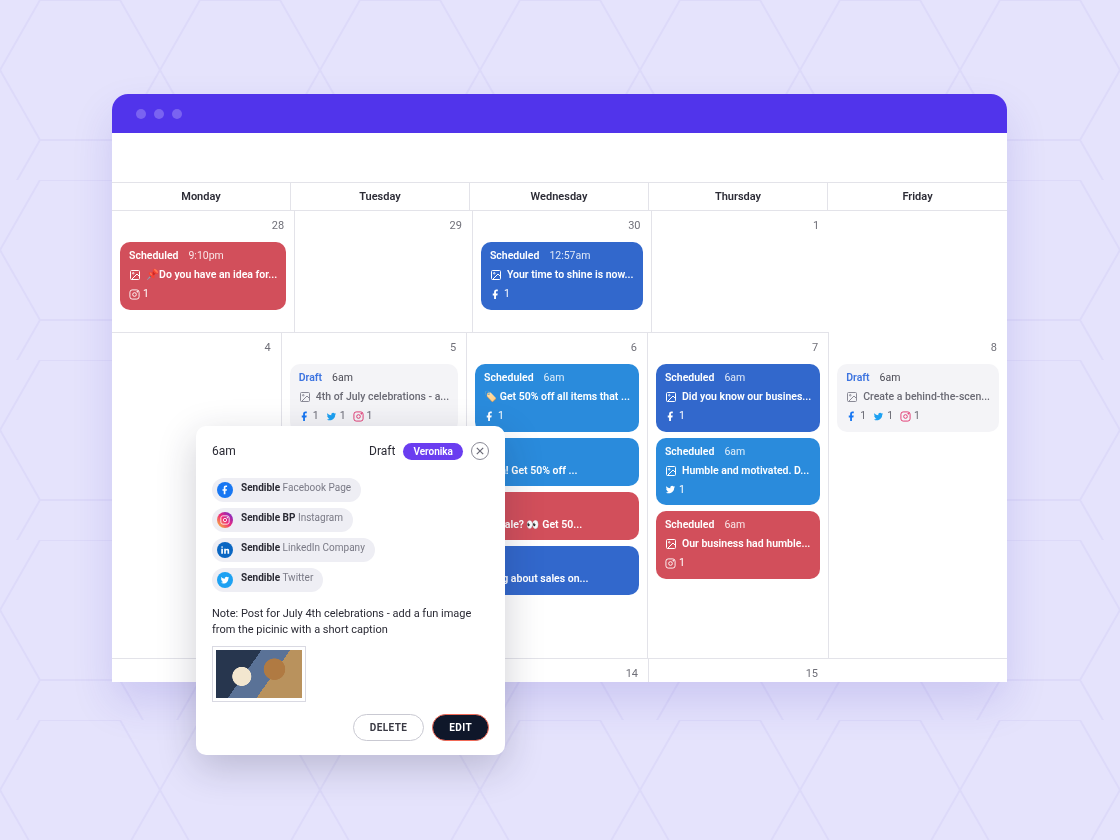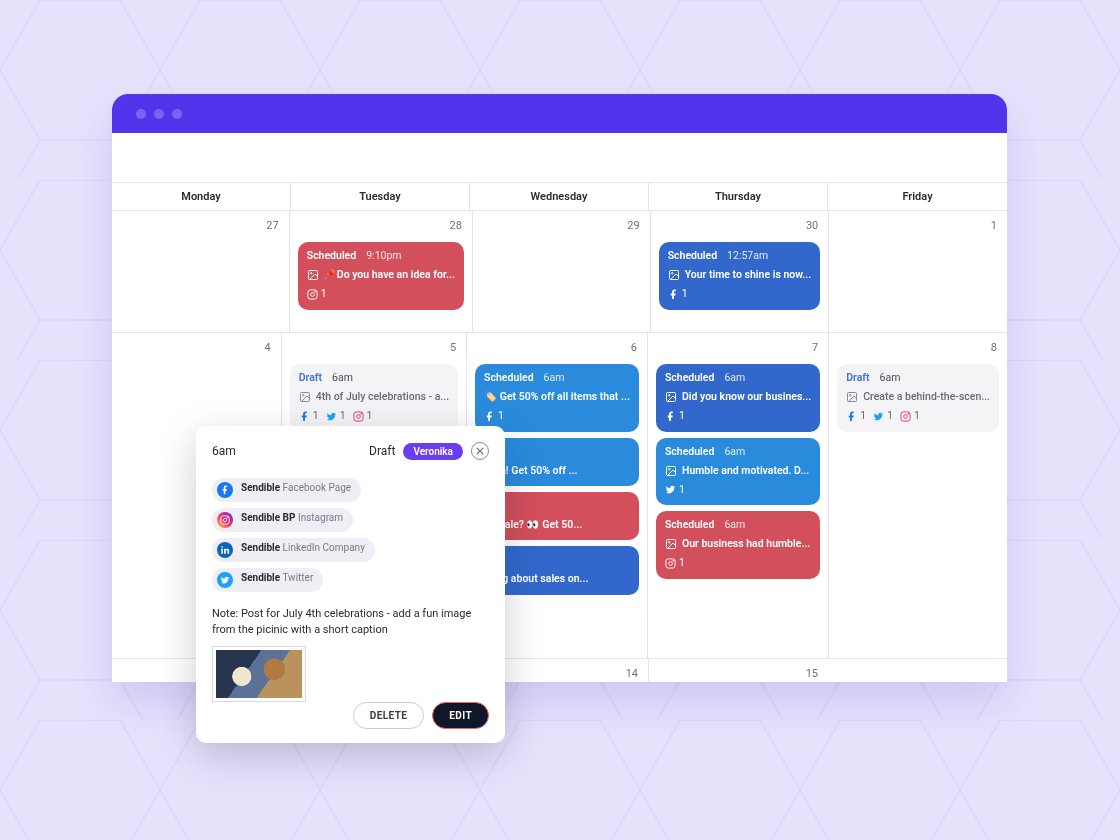--- a/index.html
+++ b/index.html
@@ -53,21 +53,21 @@
   .ig { background:linear-gradient(45deg,#f9ce34,#ee2a7b,#6228d7); }
   .li { background:#0a66c2; }
   .tw { background:#1da1f2; }
   .popover .note { font-size:11px; color:#2a2a34; margin-top:14px; line-height:1.45; }
   .thumb { width:94px; height:56px; border:1px solid #d9d9e2; padding:3px; margin-top:8px; }
   .thumb .inner { width:100%; height:100%; background:
       radial-gradient(circle at 30% 55%, #f2e6cf 0 14%, transparent 15%),
       radial-gradient(circle at 68% 40%, #b07a42 0 16%, transparent 17%),
       linear-gradient(125deg,#27364e 0 38%,#5a7297 38% 62%,#b9925d 62% 100%);
   }
-  .popover .actions { display:flex; justify-content:flex-end; gap:8px; }
+  .popover .actions { display:flex; justify-content:flex-end; gap:8px; margin-top:12px; }
   .btn { font-size:10px; font-weight:700; letter-spacing:0.4px; padding:7px 16px; border-radius:999px; cursor:pointer; }
   .btn.del { background:#fff; border:1px solid #c9c9d2; color:#3a3a44; }
   .btn.edit { background:#0f172a; border:1px solid #f26a57; color:#fff; }
 </style>
 </head>
 <body>
 
 <div class="bgpattern">
   <svg>
       <defs>
@@ -91,23 +91,20 @@
     <div>Monday</div>
     <div>Tuesday</div>
     <div>Wednesday</div>
     <div>Thursday</div>
     <div>Friday</div>
   </div>
 
   <div class="weeks">
 
     <div class="week">
-      <div class="cell">
-        <div class="daynum">27</div>
-      </div>
       <div class="cell">
         <div class="daynum">28</div>
         <div class="card red">
           <div class="row1">
               <span class="status">Scheduled</span>
               <span class="time">9:10pm</span>
             </div>
           <div class="content">
               <span class="imgicon">
                 <svg viewBox="0 0 24 24" fill="none" stroke="currentColor" stroke-width="2">

